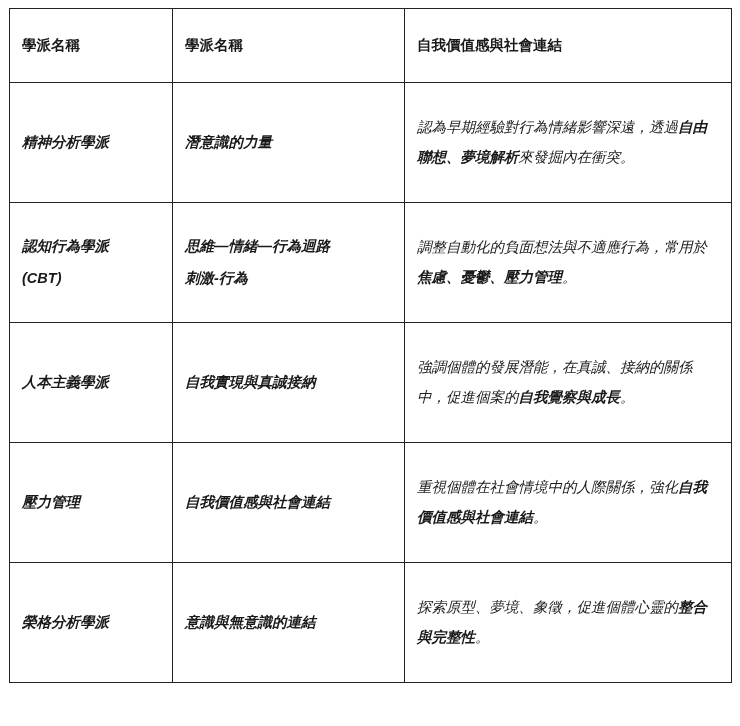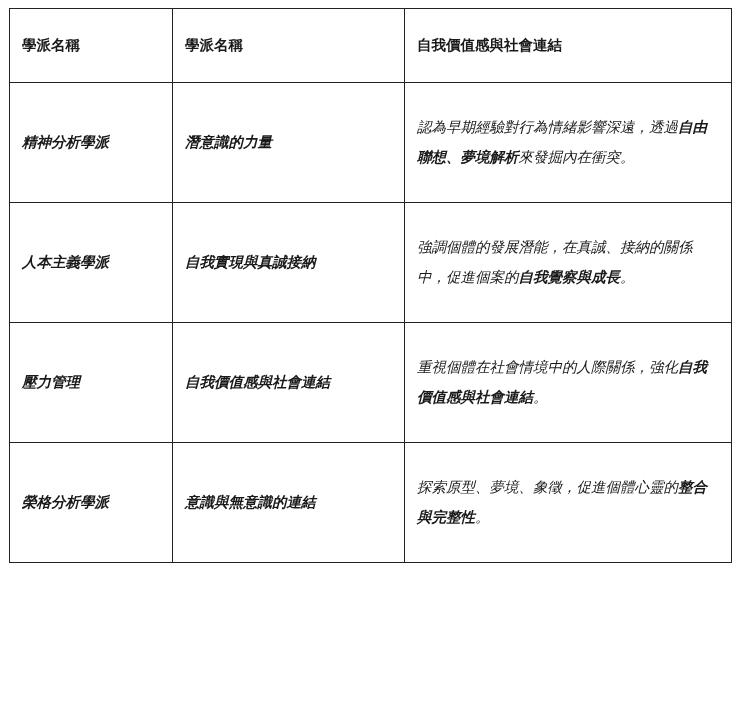--- a/index.html
+++ b/index.html
@@ -96,20 +96,31 @@
     </thead>
     <tbody>
       <tr>
         <td class="col-name">精神分析學派</td>
         <td class="col-core">
           <span class="cell-line">潛意識的力量</span>
         </td>
         <td class="col-focus">認為早期經驗對行為情緒影響深遠，透過<b>自由聯想、夢境解析</b>來發掘內在衝突。</td>
       </tr>
       <tr>
+        <td class="col-name">
+          <span class="cell-line">認知行為學派</span>
+          <span class="cell-line">(CBT)</span>
+        </td>
+        <td class="col-core">
+          <span class="cell-line">思維—情緒—行為迴路</span>
+          <span class="cell-line">刺激-行為</span>
+        </td>
+        <td class="col-focus">調整自動化的負面想法與不適應行為，常用於<b>焦慮、憂鬱、壓力管理</b>。</td>
+      </tr>
+      <tr>
         <td class="col-name">人本主義學派</td>
         <td class="col-core">
           <span class="cell-line">自我實現與真誠接納</span>
         </td>
         <td class="col-focus">強調個體的發展潛能，在真誠、接納的關係中，促進個案的<b>自我覺察與成長</b>。</td>
       </tr>
       <tr>
         <td class="col-name">壓力管理</td>
         <td class="col-core">
           <span class="cell-line">自我價值感與社會連結</span>

